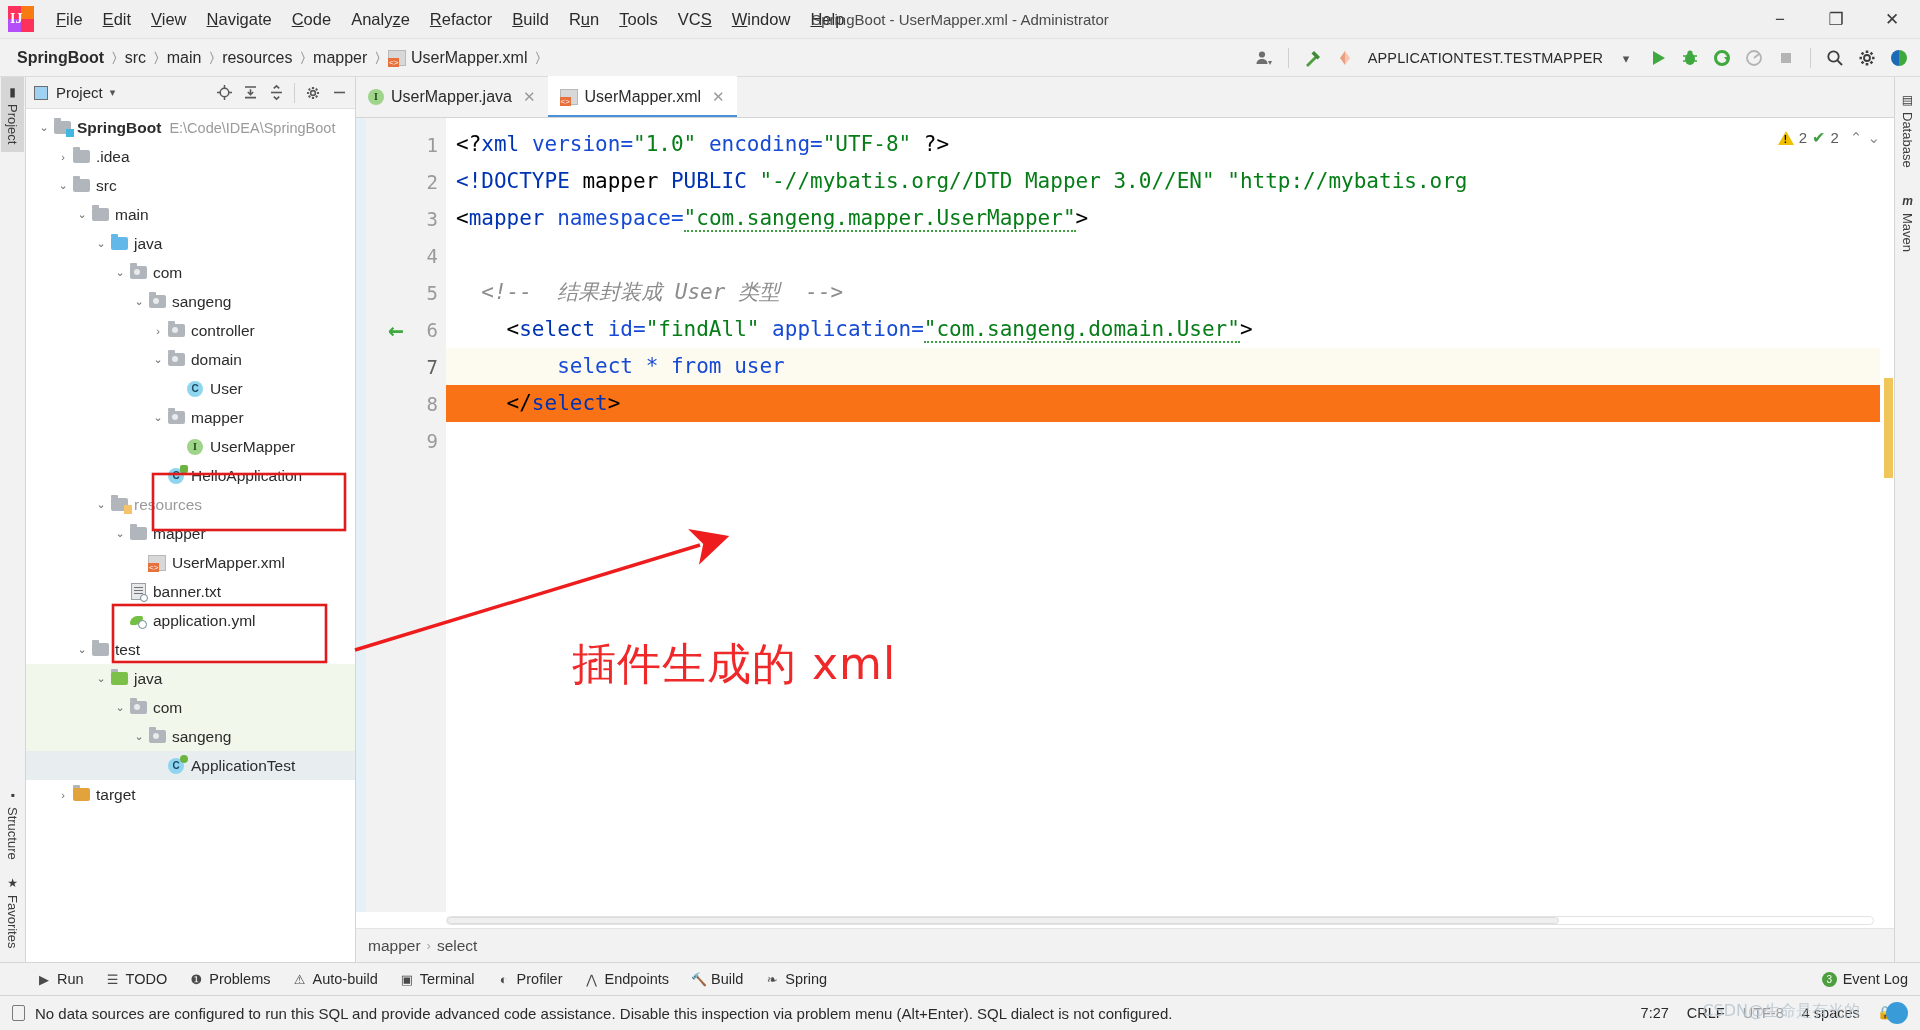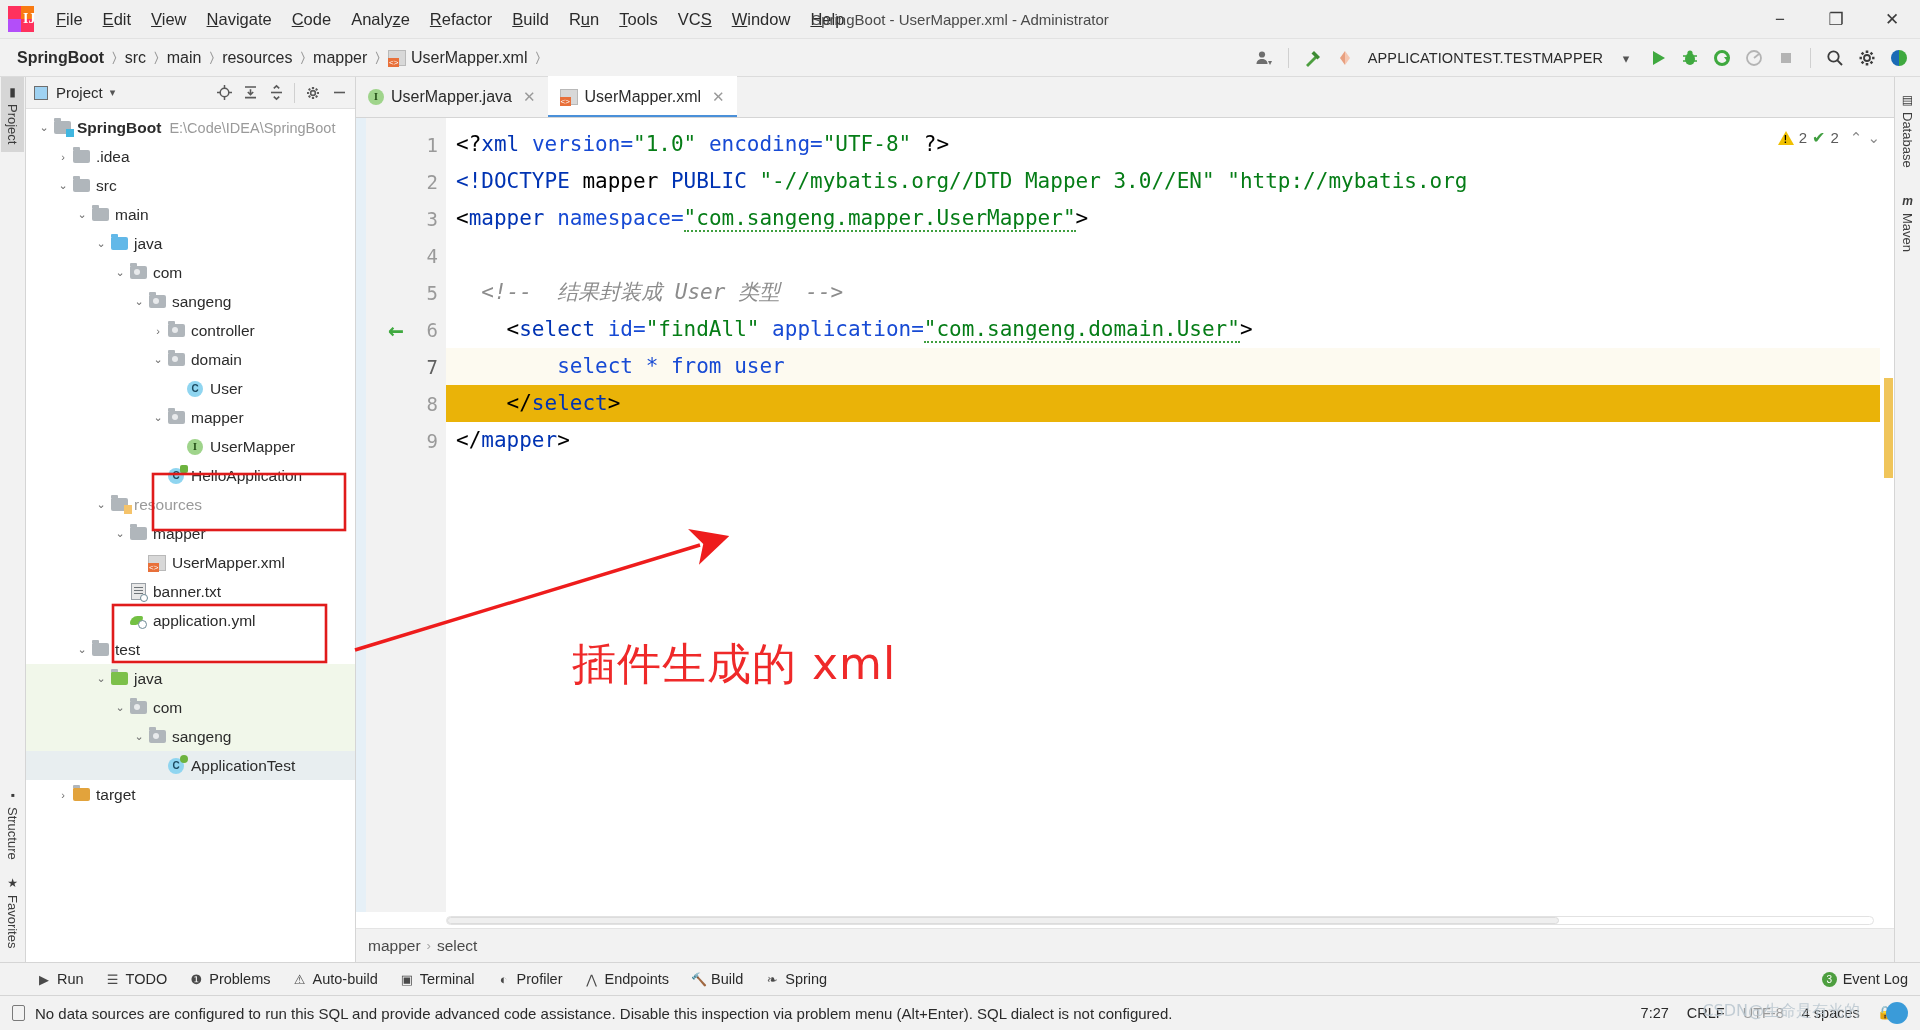--- a/index.html
+++ b/index.html
@@ -16,21 +16,21 @@
   .titlebar {
     height: 39px; flex: 0 0 39px; background: #f0f0f0;
     display: flex; align-items: center; border-bottom: 1px solid #e2e2e2;
     position: relative;
   }
   .app-logo { width: 26px; height: 26px; margin-left: 8px; position: relative; flex: 0 0 26px; }
   .app-logo .sq1 { position:absolute; left:0; top:0; width:13px; height:13px; background:#fe315d; }
   .app-logo .sq2 { position:absolute; left:13px; top:0; width:13px; height:13px; background:#f97a12; }
   .app-logo .sq3 { position:absolute; left:0; top:13px; width:13px; height:13px; background:#b34ef9; }
   .app-logo .sq4 { position:absolute; left:13px; top:13px; width:13px; height:13px; background:#fe315d; }
-  .app-logo .jb { position:absolute; left:15px; top:5px; color:#fff; font-size:14px; font-weight:bold; font-family:"Liberation Serif",serif; line-height:16px; }
+  .app-logo .jb { position:absolute; left:2px; top:5px; color:#fff; font-size:14px; font-weight:bold; font-family:"Liberation Serif",serif; line-height:16px; }
   .menubar { display: flex; align-items: center; margin-left: 12px; }
   .menu-item {
     padding: 4px 10px; font-size: 16.5px; color: #2b2b2b; cursor: default;
   }
   .mnemo { text-decoration: underline; }
   .win-title {
     position: absolute; left: 0; right: 0; text-align: center;
     font-size: 15px; color: #4a4a4a; pointer-events:none;
   }
   .wincontrols { position: absolute; right: 0; top: 0; height: 39px; display: flex; }
@@ -122,21 +122,21 @@
   .gutter-left { width:10px; flex:0 0 10px; background:#e6f0f7; }
   .gutter {
     width: 80px; flex: 0 0 80px; background:#f2f2f2; position:relative;
     border-right:none; padding-top:8px;
   }
   .gline { height:37px; display:flex; align-items:center; justify-content:flex-end; padding-right:8px; font-size:19px; color:#9a9a9a; font-family:"DejaVu Sans Mono", monospace; position:relative;}
   .gline.cur { color:#606060; background:#f2f2f2;}
   .fold { position:absolute; right:-18px; width:14px; height:14px; display:flex; align-items:center; justify-content:center; font-size:10px; color:#9a9a9a; }
   .code-area { flex:1 1 auto; position:relative; overflow:hidden; padding-top:8px; background:#fff;}
   .cline { height:37px; line-height:37px; white-space:pre; font-family:"DejaVu Sans Mono", monospace; font-size:21px; padding-left:10px; }
-  .cline.hl { background:#eab308; }
+  .cline.hl { background:#f97316; }
   .cline.curline { background:#fdfaf0; }
   .k-tag { color:#0033b3; }
   .k-attr { color:#174ad4; }
   .k-str { color:#067d17; }
   .k-plain { color:#000; }
   .k-com { color:#8c8c8c; font-style:italic; }
   .squig { border-bottom: 2px dotted #3f9e3f; }
   .foldbox { width:13px;height:13px;border:1px solid #c0c0c0;background:#fafafa; display:flex;align-items:center;justify-content:center;font-size:9px;color:#8a8a8a;}
 
   
@@ -640,21 +640,20 @@
           </div>
         <div class="code-area" id="codearea">
             <div class="cline"><span class="k-plain">&lt;?</span><span class="k-tag">xml</span><span class="k-attr"> version=</span><span class="k-str">"1.0"</span><span class="k-attr"> encoding=</span><span class="k-str">"UTF-8"</span><span class="k-plain"> ?&gt;</span></div>
             <div class="cline"><span class="k-tag">&lt;!DOCTYPE </span><span class="k-plain">mapper</span><span class="k-tag"> PUBLIC </span><span class="k-str">"-//mybatis.org//DTD Mapper 3.0//EN"</span><span class="k-plain"> </span><span class="k-str">"http://mybatis.org</span></div>
             <div class="cline"><span class="k-plain">&lt;</span><span class="k-tag">mapper</span><span class="k-attr"> namespace=</span><span class="k-str squig">"com.sangeng.mapper.UserMapper"</span><span class="k-plain">&gt;</span></div>
             <div class="cline">&nbsp;</div>
             <div class="cline"><span class="k-com">  &lt;!--  结果封装成 User 类型  --&gt;</span></div>
             <div class="cline"><span class="k-plain">    &lt;</span><span class="k-tag">select</span><span class="k-attr"> id=</span><span class="k-str">"findAll"</span><span class="k-attr"> application=</span><span class="k-str squig">"com.sangeng.domain.User"</span><span class="k-plain">&gt;</span></div>
             <div class="cline hl curline"><span class="k-attr">        select * from user</span></div>
             <div class="cline hl"><span class="k-plain">    &lt;/</span><span class="k-tag">select</span><span class="k-plain">&gt;</span></div>
-            <div class="cline"><span class="k-plain">&lt;/</span><span class="k-tag">mapper</span><span class="k-plain">&gt;</span></div>
           </div>
 
         <div class="inspect">
           <span class="warn-tri"></span>
           <span>2</span>
           <span class="chk">✔</span>
           <span>2</span>
           <span style="color:#8a8a8a;margin-left:6px;">⌃</span>
           <span style="color:#8a8a8a;">⌄</span>
         </div>

